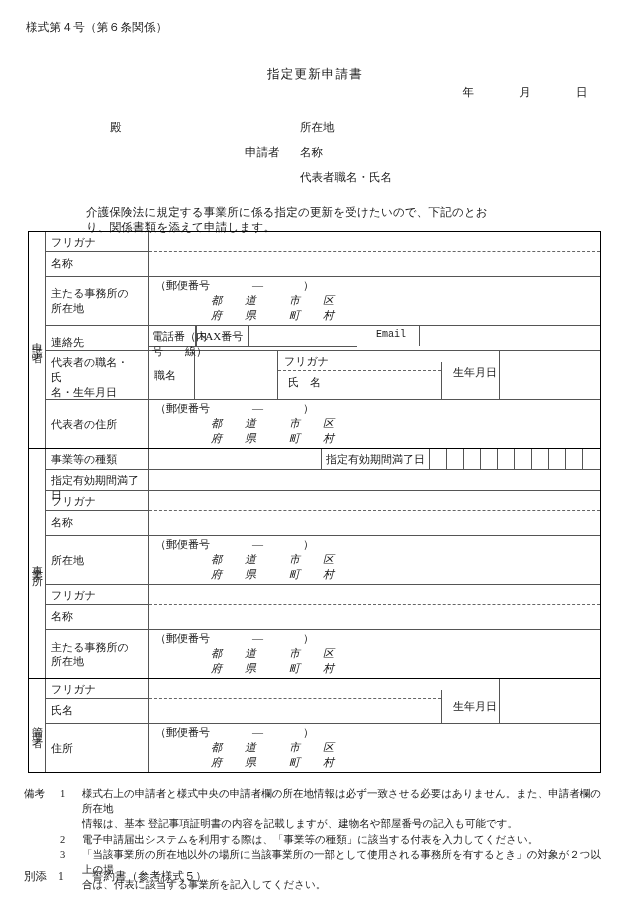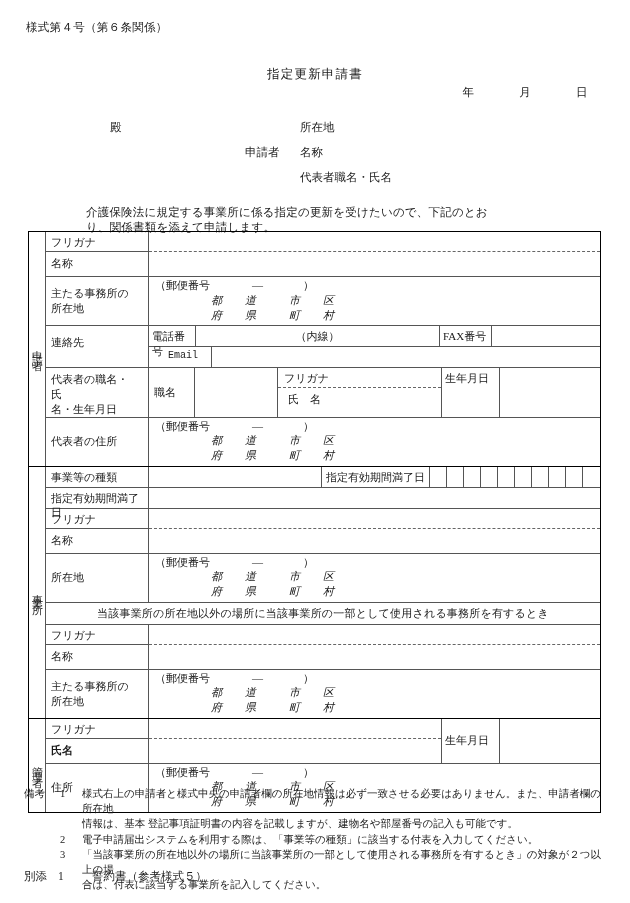--- a/index.html
+++ b/index.html
@@ -126,21 +126,21 @@
   .h-addr  { height: 48px; }
   .h-one   { height: 20px; }
 
   .sub-lab {
     width: 46px; flex: 0 0 46px; border-right: 1px solid #555;
     box-sizing: border-box; display: flex; align-items: center;
     padding-left: 5px;
   }
   .dob-lab {
     width: 58px; flex: 0 0 58px; border-left: 1px solid #555;
-    box-sizing: border-box; padding: 3px 0 0 3px;
+    box-sizing: border-box; padding: 3px 0 0 11px; margin-top: 11px;
   }
   .dob-lab.ctr { display: flex; align-items: center; padding-top: 0; }
   .dob-val { width: 100px; flex: 0 0 100px; border-left: 1px solid #555; }
 
   
   .notes {
     position: absolute; left: 24px; top: 786px; width: 585px;
     font-size: 10.5px; line-height: 1.45;
   }
   .notes .nrow { display: flex; }
@@ -227,21 +227,21 @@
               <div class="pref">
                 <span class="k1"><span class="ch">府　県</span></span>
                 <span class="k2"><span class="ch">町　村</span></span>
               </div>
             </div>
           </div>
         </div>
 
         <div class="r">
           <div class="lab" style="border-bottom:none;padding-top:9px;">連絡先</div>
-          <div class="cell" style="display:flex;flex-direction:column;">
+          <div class="cell" style="display:flex;flex-direction:row;">
             <div style="display:flex;border-bottom:1px solid #555;" class="h-one">
               <div style="width:47px;flex:0 0 47px;border-right:1px solid #555;box-sizing:border-box;padding:3px 0 0 3px;">電話番号</div>
               <div style="flex:1 1 auto;position:relative;">
                 <span style="position:absolute;left:50%;top:3px;transform:translateX(-50%);">（内線）</span>
               </div>
               <div style="width:52px;flex:0 0 52px;border-left:1px solid #555;box-sizing:border-box;padding:3px 0 0 3px;">FAX番号</div>
               <div style="width:108px;flex:0 0 108px;border-left:1px solid #555;"></div>
             </div>
             <div style="display:flex;" class="h-one">
               <div style="width:47px;flex:0 0 47px;border-right:1px solid #555;box-sizing:border-box;padding:3px 0 0 3px;font-family:'Liberation Mono',monospace;font-size:10px;margin-left:16px;">Email</div>
@@ -339,21 +339,20 @@
                 <span class="k2"><span class="ch">市　区</span></span>
               </div>
               <div class="pref">
                 <span class="k1"><span class="ch">府　県</span></span>
                 <span class="k2"><span class="ch">町　村</span></span>
               </div>
             </div>
           </div>
         </div>
 
-        <div class="wide-note">当該事業所の所在地以外の場所に当該事業所の一部として使用される事務所を有するとき</div>
 
         <div class="r">
           <div class="lab" style="padding:0;">
             <div class="lab-fg" style="padding:3px 0 0 5px;">フリガナ</div>
             <div class="lab-nm" style="padding:4px 0 0 5px;">名称</div>
           </div>
           <div class="cell">
             <div class="fg"></div>
             <div class="fg-name"></div>
           </div>
@@ -388,21 +387,21 @@
 
     <div class="sect">
       <div class="vlabel">
         <span>管理者</span>
       </div>
       <div class="sect-body">
 
         <div class="r">
           <div class="lab" style="padding:0;">
             <div class="lab-fg" style="padding:3px 0 0 5px;">フリガナ</div>
-            <div class="lab-nm" style="padding:4px 0 0 5px;font-weight:bold;">氏名</div>
+            <div class="lab-nm" style="padding:4px 0 0 5px;">氏名</div>
           </div>
           <div class="cell">
             <div class="fg"></div>
             <div class="fg-name"></div>
           </div>
           <div class="dob-lab ctr">生年月日</div>
           <div class="dob-val"></div>
         </div>
 
         <div class="r">

